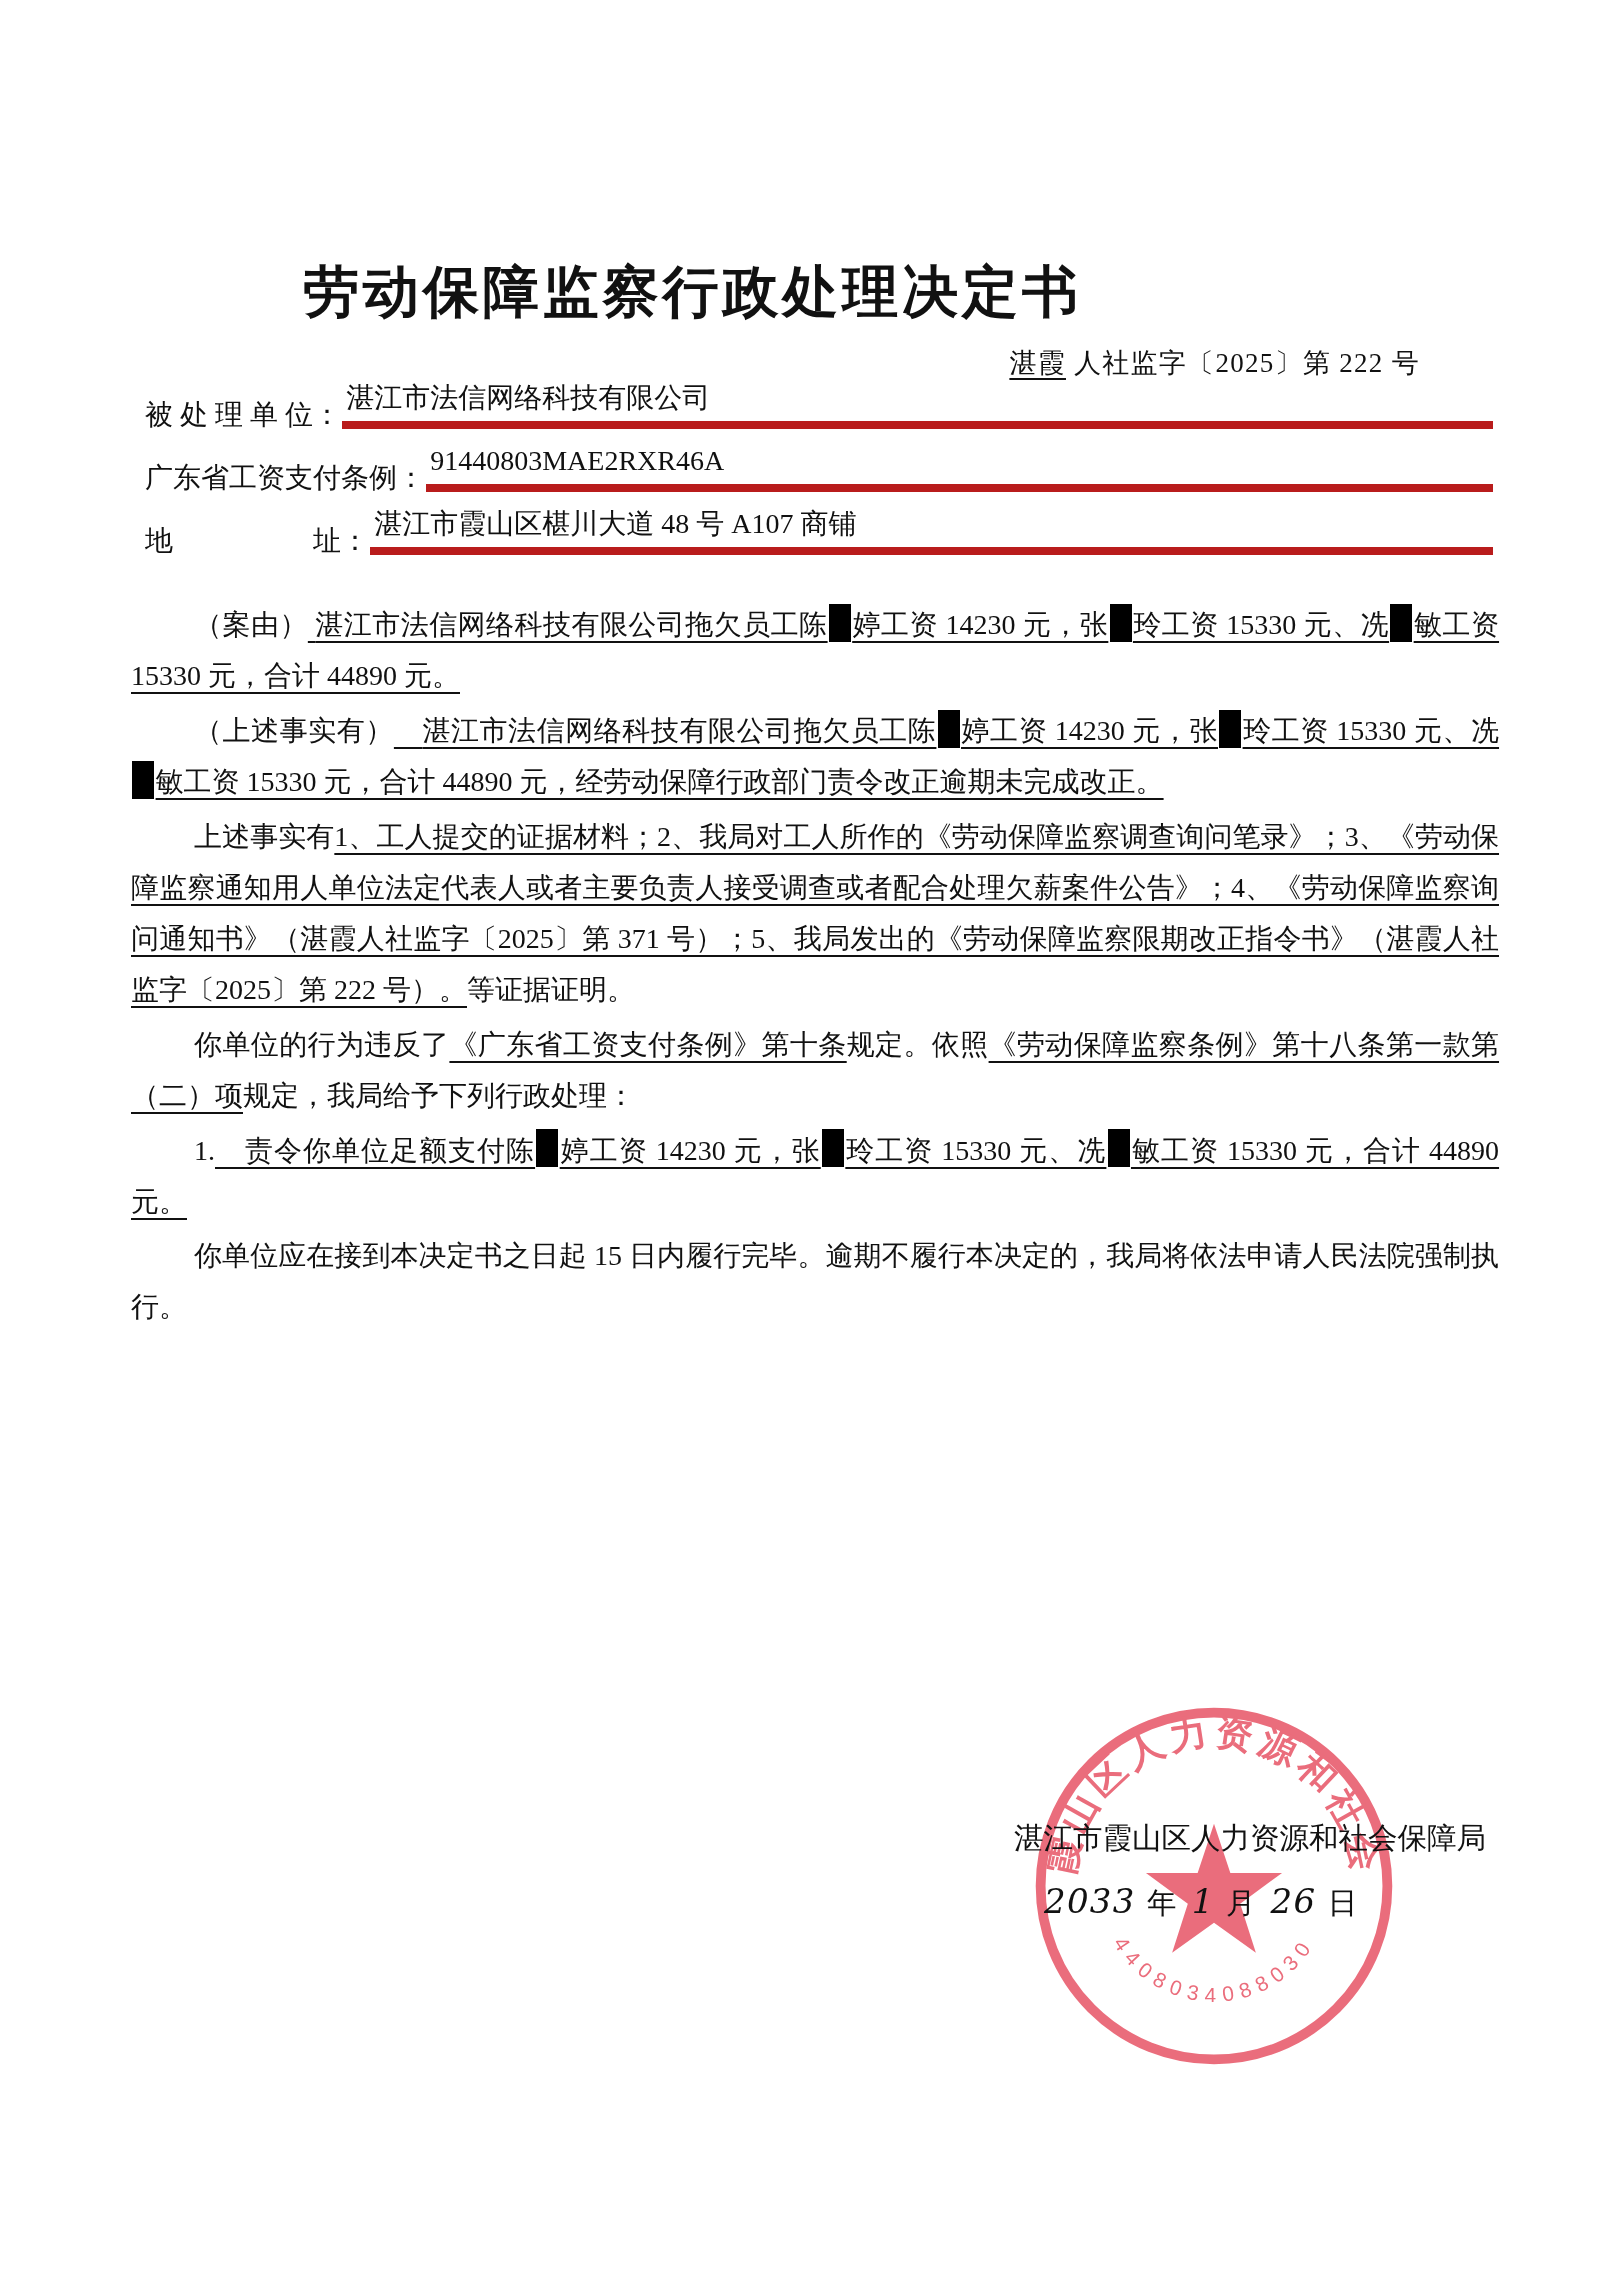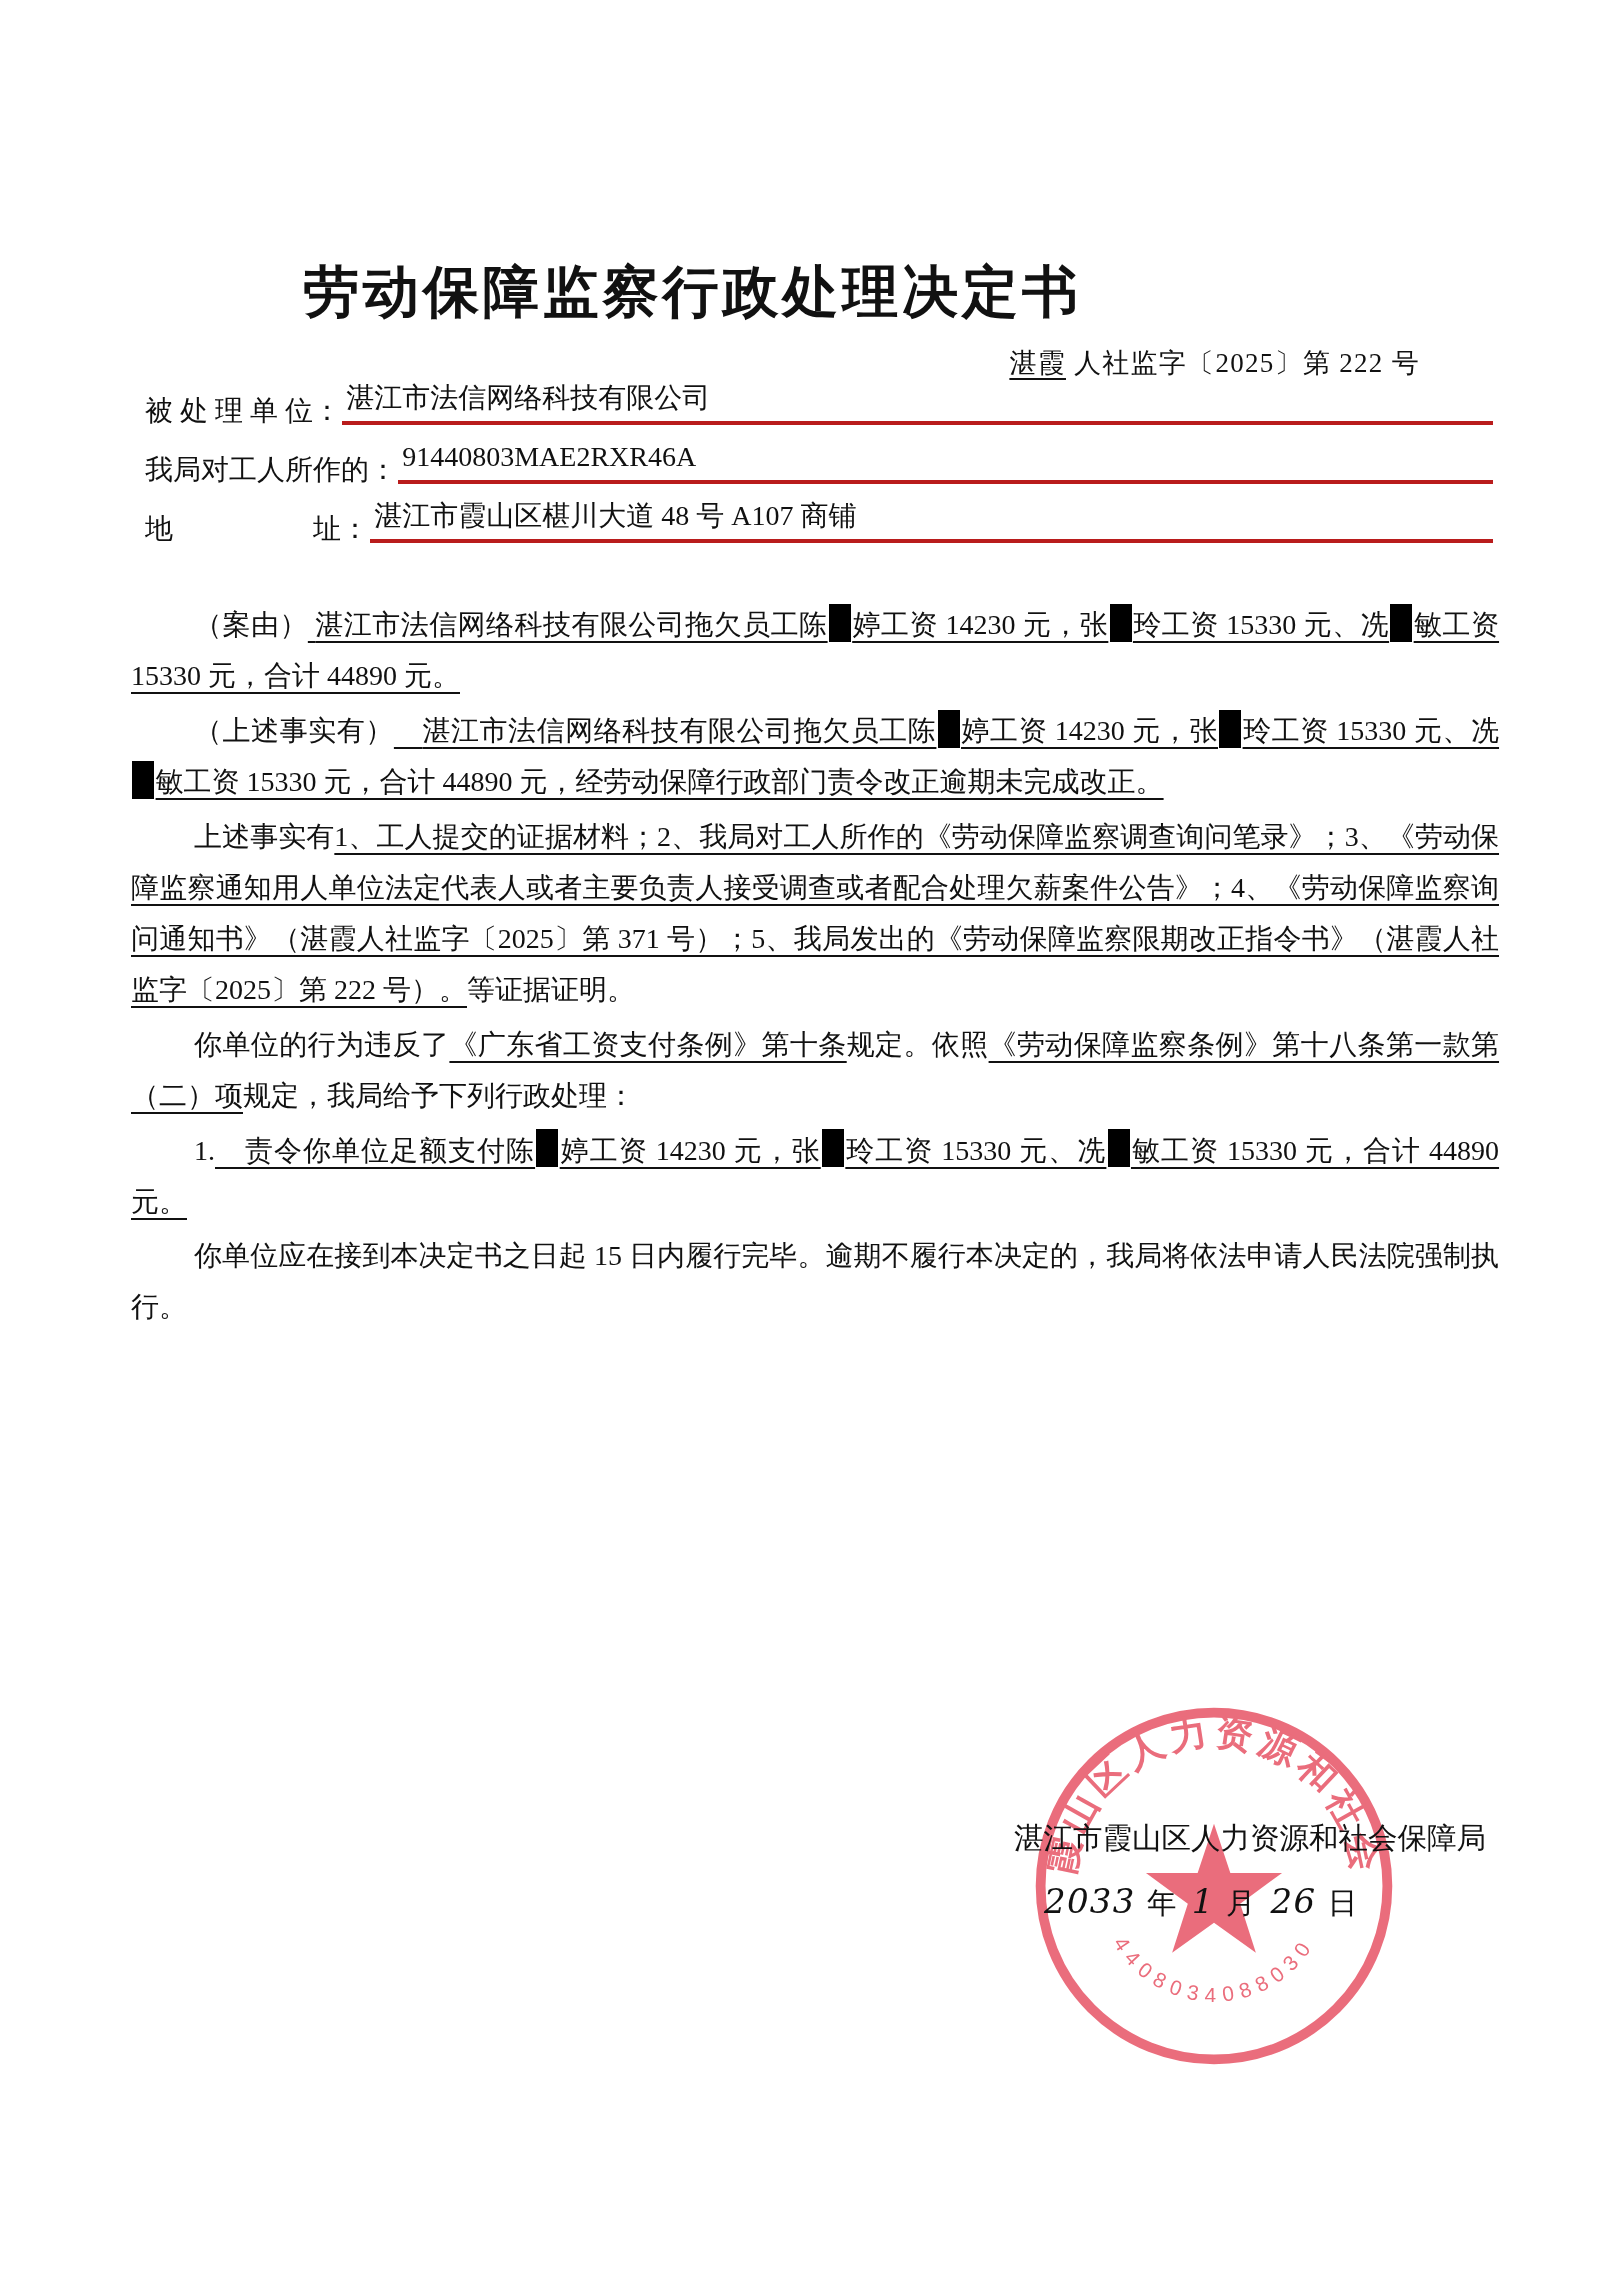--- a/index.html
+++ b/index.html
@@ -55,21 +55,21 @@
     line-height:1;
     margin-bottom:18.3px;
     white-space:nowrap;
   }
   .field-label{
     flex:0 0 auto;
     letter-spacing:0;
   }
   .field-value{
     flex:1 1 auto;
-    border-bottom:4px solid #b91c1c;
+    border-bottom:8px solid #b91c1c;
     padding:0 3.9px 5.9px 3.9px;
     margin-left:1.3px;
     min-height:31px;
     font-size:28px;
   }
   .field-row.two-col .field-value.short{
     flex:0 0 367px;
   }
   .field-gap{flex:0 0 59px;}
   .inline-label{
@@ -151,21 +151,21 @@
   </div>
 
   <div class="fields">
 
     <div class="field-row">
       <span class="field-label">被 处 理 单 位：</span>
       <span class="field-value">湛江市法信网络科技有限公司</span>
     </div>
 
     <div class="field-row">
-      <span class="field-label">我局对工人所作的：</span>
+      <span class="field-label">广东省工资支付条例：</span>
       <span class="field-value">91440803MAE2RXR46A</span>
     </div>
 
     <div class="field-row">
       <span class="field-label">地　　　　　址：</span>
       <span class="field-value">湛江市霞山区椹川大道 48 号 A107 商铺</span>
     </div>
 
 
   </div>

